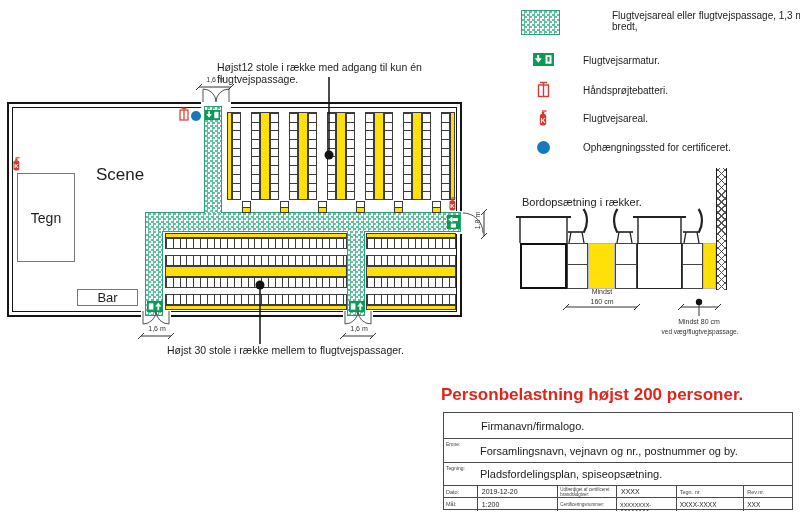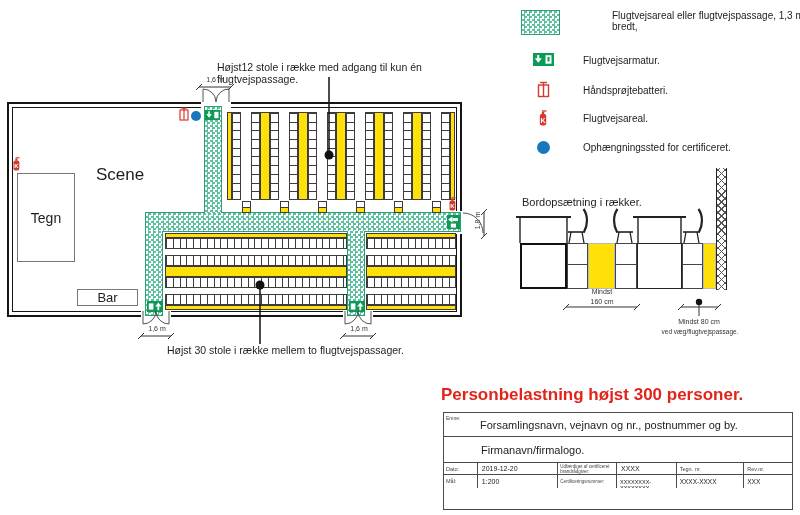--- a/index.html
+++ b/index.html
@@ -285,29 +285,33 @@
       <path d="M571,232 L569,243 M582,232 L584,243" stroke-width="1.3"></path>
       <path d="M617,232 C613.5,226 612.5,216 617.5,209" stroke-width="2.2"></path>
       <path d="M616,232 H633" stroke-width="1.6"></path>
       <path d="M630,232 L632,243 M619,232 L617,243" stroke-width="1.3"></path>
       <path d="M699,232 C702.5,226 703.5,216 698.5,209" stroke-width="2.2"></path>
       <path d="M683,232 H700" stroke-width="1.6"></path>
       <path d="M686,232 L684,243 M697,232 L699,243" stroke-width="1.3"></path>
     </g>
   </svg>
 
-  <div class="abs" style="left:441px;top:385px;font-size:17px;font-weight:bold;color:#e1251b;">Personbelastning højst 300 personer.</div>
+  <div class="abs" style="left:441px;top:385px;font-size:17px;font-weight:bold;color:#e1251b;">Personbelastning højst 200 personer.</div>
 
   <div class="abs tb" style="left:443px;top:412px;width:350px;height:98px;background:#fff;">
+    <div style="height:26px;border-bottom:1px solid #4a4a4a;position:relative;">
+      <span class="tb-value" style="position:absolute;left:37px;top:7px;">Firmanavn/firmalogo.</span>
+    </div>
     <div style="height:24px;border-bottom:1px solid #4a4a4a;position:relative;">
       <span class="tb-label" style="position:absolute;left:2px;top:2px;">Emne:</span>
       <span class="tb-value" style="position:absolute;left:36px;top:6px;">Forsamlingsnavn, vejnavn og nr., postnummer og by.</span>
     </div>
-    <div style="height:26px;border-bottom:1px solid #4a4a4a;position:relative;">
-      <span class="tb-value" style="position:absolute;left:37px;top:7px;">Firmanavn/firmalogo.</span>
+    <div style="height:23px;border-bottom:1px solid #4a4a4a;position:relative;">
+      <span class="tb-label" style="position:absolute;left:2px;top:2px;">Tegning:</span>
+      <span class="tb-value" style="position:absolute;left:36px;top:5px;">Pladsfordelingsplan, spiseopsætning.</span>
     </div>
     <div style="height:12px;border-bottom:1px solid #4a4a4a;display:flex;">
       <div class="cell" style="width:34px;">
           <span class="tb-label" style="position:absolute;left:2px;top:3px;font-size:5.5px;">Dato:</span>
         </div>
       <div class="cell" style="width:81px;">
           <span style="position:absolute;left:4px;top:2px;font-size:7px;">2019-12-20</span>
         </div>
       <div class="cell" style="width:59px;">
           <span class="tb-label" style="position:absolute;left:2px;top:1px;font-size:4.5px;line-height:1.15;display:block;width:54px;">Udfærdiget af certificeret brandrådgiver:</span>

